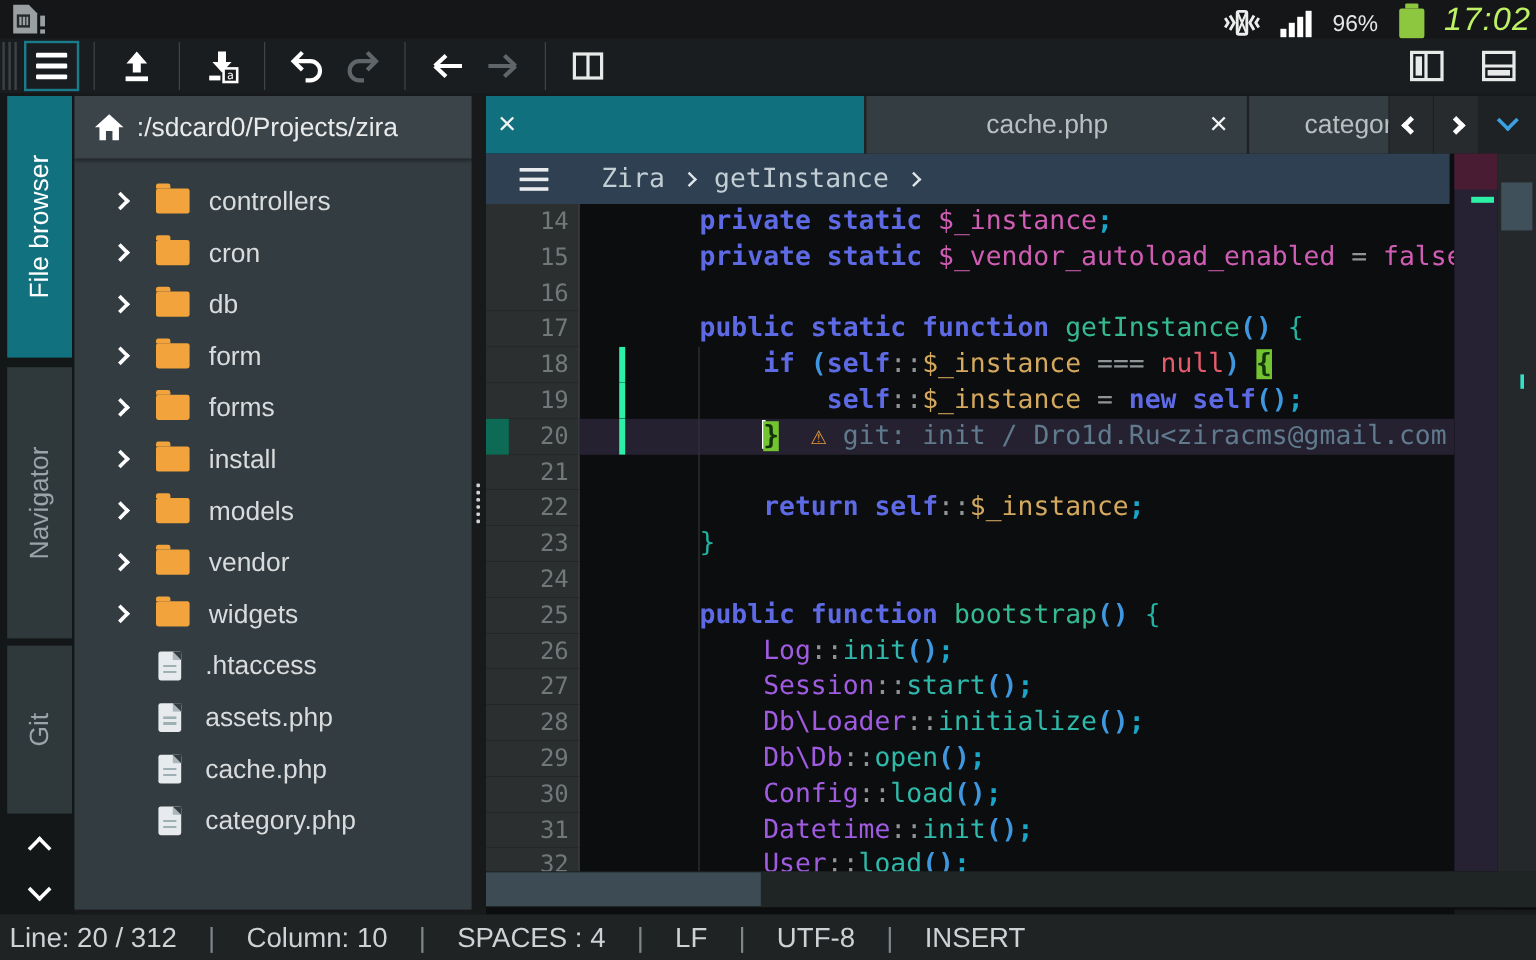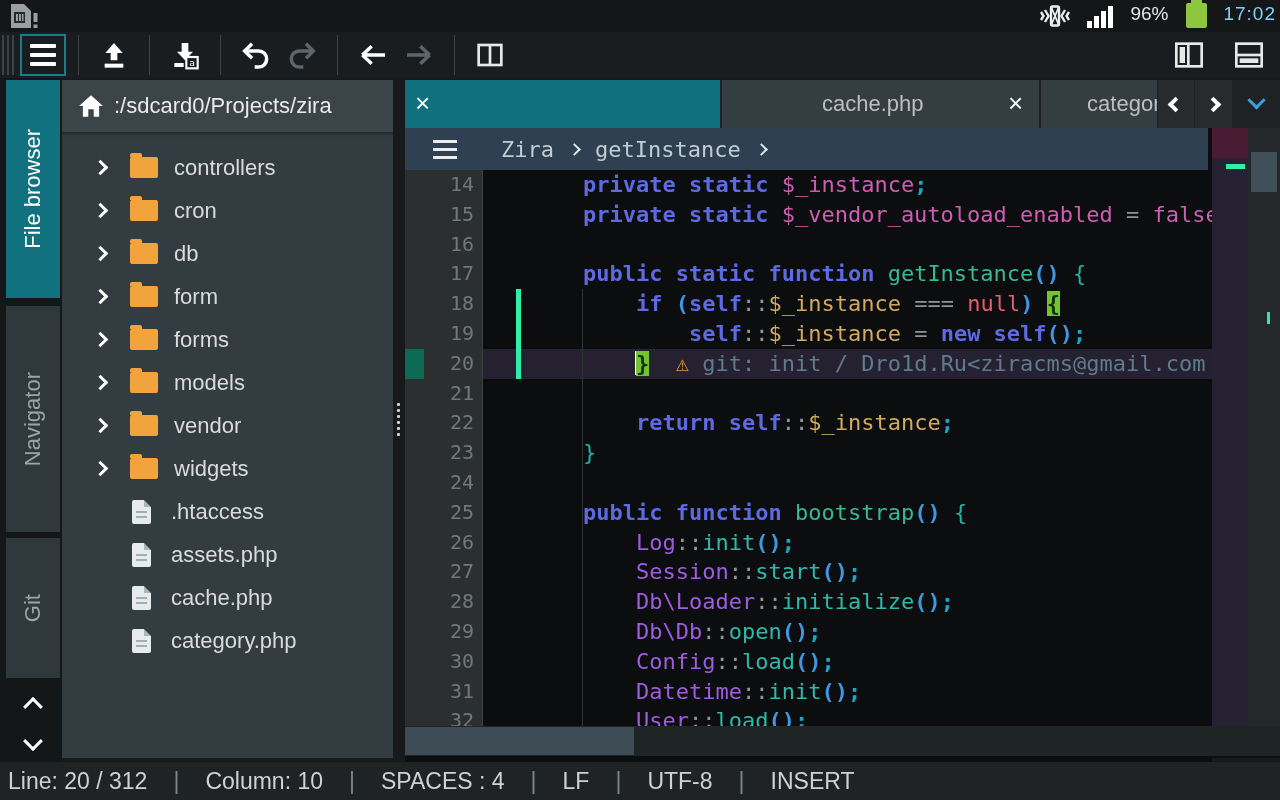--- a/index.html
+++ b/index.html
@@ -2,23 +2,23 @@
 <html><head>
 <meta charset="utf-8">
 <style>
   * { margin:0; padding:0; box-sizing:border-box; }
   html,body { width:1280px; height:800px; overflow:hidden; }
   body { position:relative; background:#17191b; font-family:"Liberation Sans", sans-serif; color:#e6e8e9; }
 
   
   #topbar { position:absolute; left:0; top:0; width:1280px; height:32px; background:#141618; display:flex; align-items:center; }
   #topbar .left { display:flex; align-items:center; padding-left:6px; }
-  #topbar .right { margin-left:auto; display:flex; align-items:flex-start; gap:16px; padding-right:4px; }
+  #topbar .right { margin-left:auto; display:flex; align-items:flex-end; gap:16px; padding-right:4px; }
   .pct { font-size:19px; color:#e4e6e7; }
-  .clock { font-size:19px; color:#7dd3fc; letter-spacing:1px; }
+  .clock { font-size:27px; color:#bef264; letter-spacing:1px;font-style:italic; }
   .battery { width:21px; height:25px; background:#8dc63f; border-radius:2px; position:relative; margin-left:2px; }
   .battery::before { content:""; position:absolute; top:-4px; left:5px; width:11px; height:4px; background:#8dc63f; border-radius:1px 1px 0 0; }
 
   
   #toolbar { position:absolute; left:0; top:32px; width:1280px; height:46px; background:#1a1d1f; display:flex; align-items:center; }
   .grip { display:flex; gap:3px; margin:0 6px 0 2px; }
   .grip i { width:2px; height:40px; background:#3c4245; }
   .tbtn { width:46px; height:42px; display:flex; align-items:center; justify-content:center; }
   .tbtn svg { display:block; }
   .btn-menu { border:2px solid #1a7b8a; display:flex; flex-direction:column; justify-content:center; gap:5px; align-items:center; }
@@ -286,20 +286,25 @@
           <span class="fname">form</span>
         </div>
         <div class="frow">
           <span class="fchev"></span>
           <span class="icon-folder"></span>
           <span class="fname">forms</span>
         </div>
         <div class="frow">
           <span class="fchev"></span>
           <span class="icon-folder"></span>
+          <span class="fname">install</span>
+        </div>
+        <div class="frow">
+          <span class="fchev"></span>
+          <span class="icon-folder"></span>
           <span class="fname">models</span>
         </div>
         <div class="frow">
           <span class="fchev"></span>
           <span class="icon-folder"></span>
           <span class="fname">vendor</span>
         </div>
         <div class="frow">
           <span class="fchev"></span>
           <span class="icon-folder"></span>

